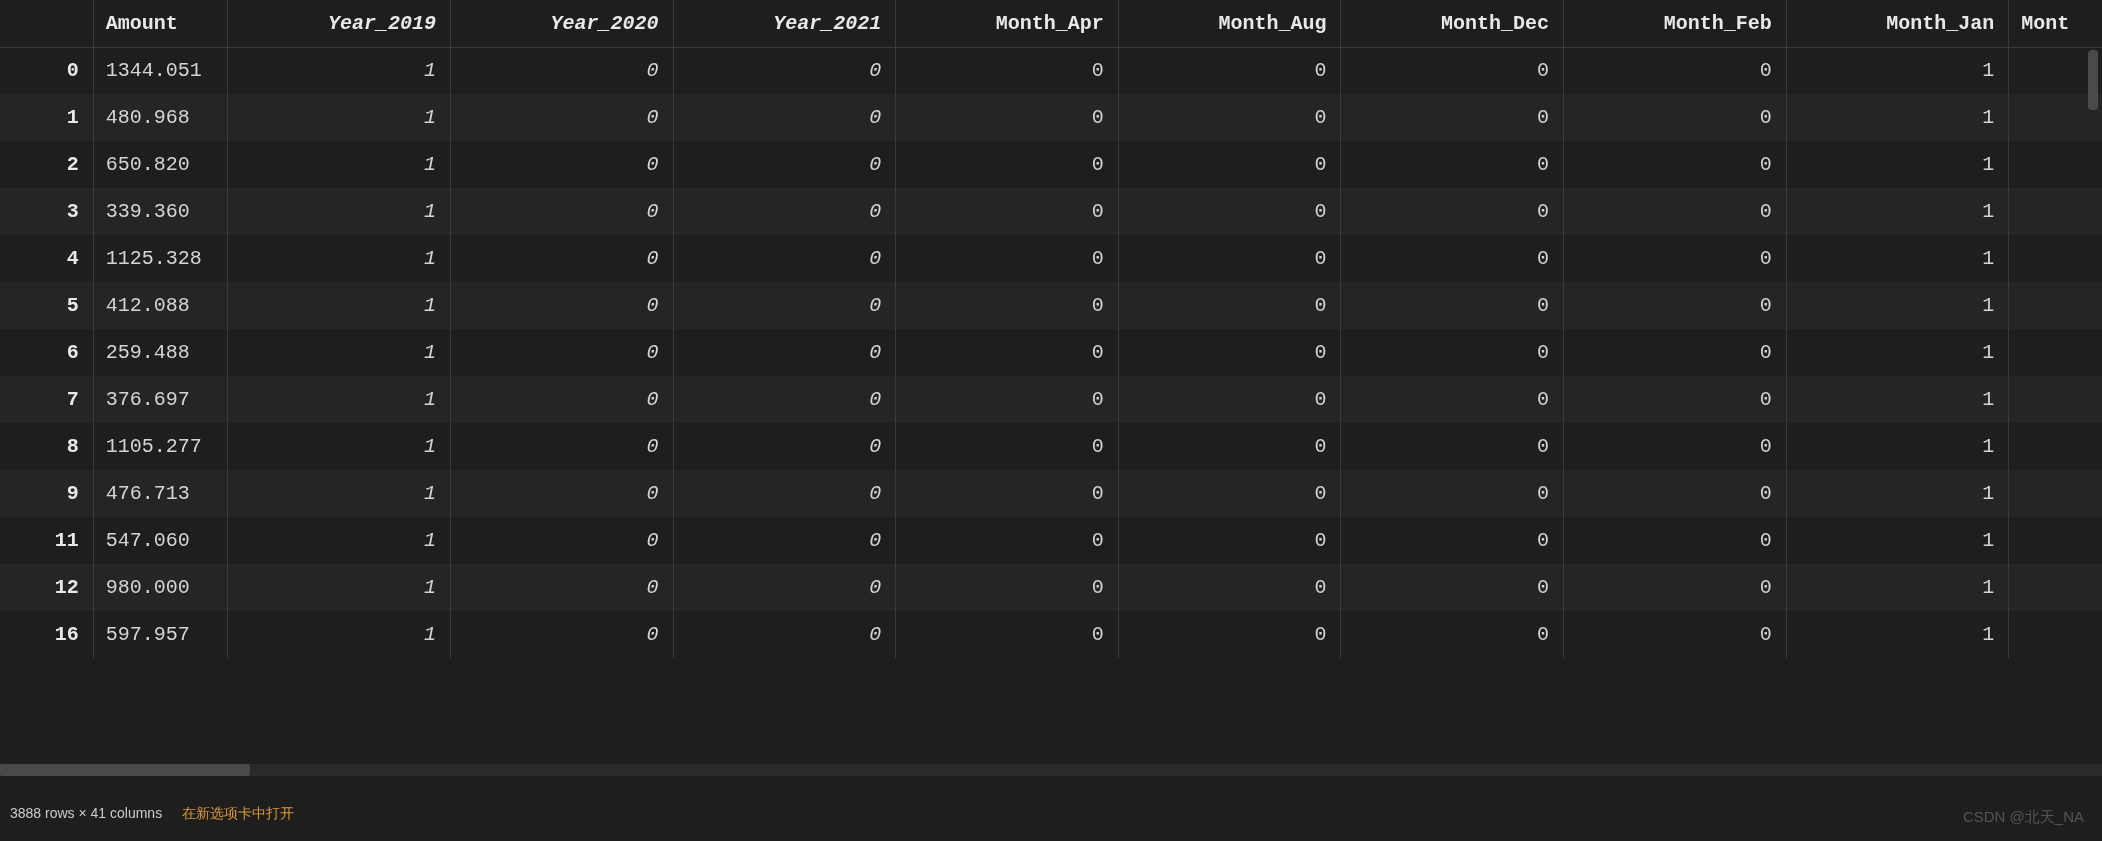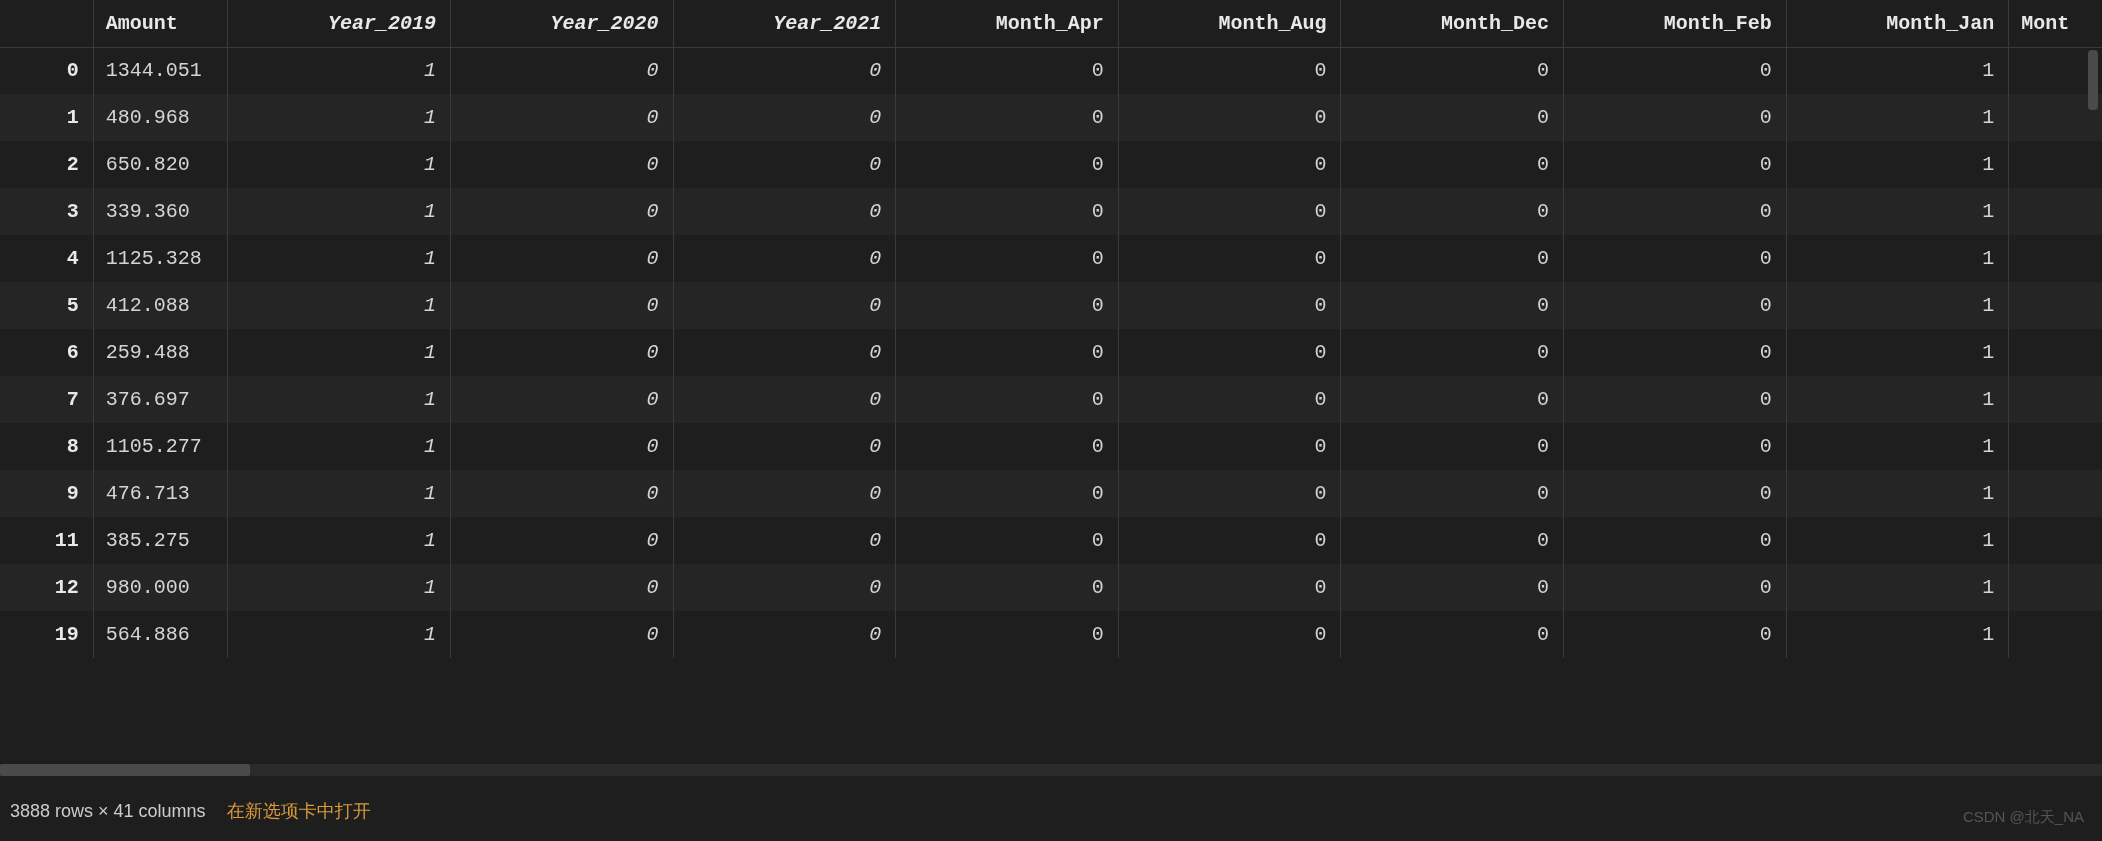--- a/index.html
+++ b/index.html
@@ -99,21 +99,21 @@
       top: 50px;
       width: 10px;
       height: 60px;
       background: #4a4a4a;
       border-radius: 4px;
     }
     .footer {
       position: absolute;
       bottom: 18px;
       left: 10px;
-      font-size: 18px;
+      font-size: 14px;
       font-family: -apple-system, BlinkMacSystemFont, 'Segoe UI', sans-serif;
       color: #cccccc;
     }
     .footer .link {
       color: #d99a3c;
       margin-left: 16px;
       cursor: pointer;
     }
     .watermark {
       position: absolute;
@@ -271,21 +271,21 @@
           <td class="year-col">0</td>
           <td class="month-col">0</td>
           <td class="month-col">0</td>
           <td class="month-col">0</td>
           <td class="month-col">0</td>
           <td class="month-col">1</td>
           <td class="month-partial"></td>
         </tr>
         <tr>
           <td class="idx-col">11</td>
-          <td class="amount-col">385.275</td>
+          <td class="amount-col">547.060</td>
           <td class="year-col">1</td>
           <td class="year-col">0</td>
           <td class="year-col">0</td>
           <td class="month-col">0</td>
           <td class="month-col">0</td>
           <td class="month-col">0</td>
           <td class="month-col">0</td>
           <td class="month-col">1</td>
           <td class="month-partial"></td>
         </tr>
@@ -296,22 +296,22 @@
           <td class="year-col">0</td>
           <td class="year-col">0</td>
           <td class="month-col">0</td>
           <td class="month-col">0</td>
           <td class="month-col">0</td>
           <td class="month-col">0</td>
           <td class="month-col">1</td>
           <td class="month-partial"></td>
         </tr>
         <tr>
-          <td class="idx-col">19</td>
-          <td class="amount-col">564.886</td>
+          <td class="idx-col">16</td>
+          <td class="amount-col">597.957</td>
           <td class="year-col">1</td>
           <td class="year-col">0</td>
           <td class="year-col">0</td>
           <td class="month-col">0</td>
           <td class="month-col">0</td>
           <td class="month-col">0</td>
           <td class="month-col">0</td>
           <td class="month-col">1</td>
           <td class="month-partial"></td>
         </tr>

